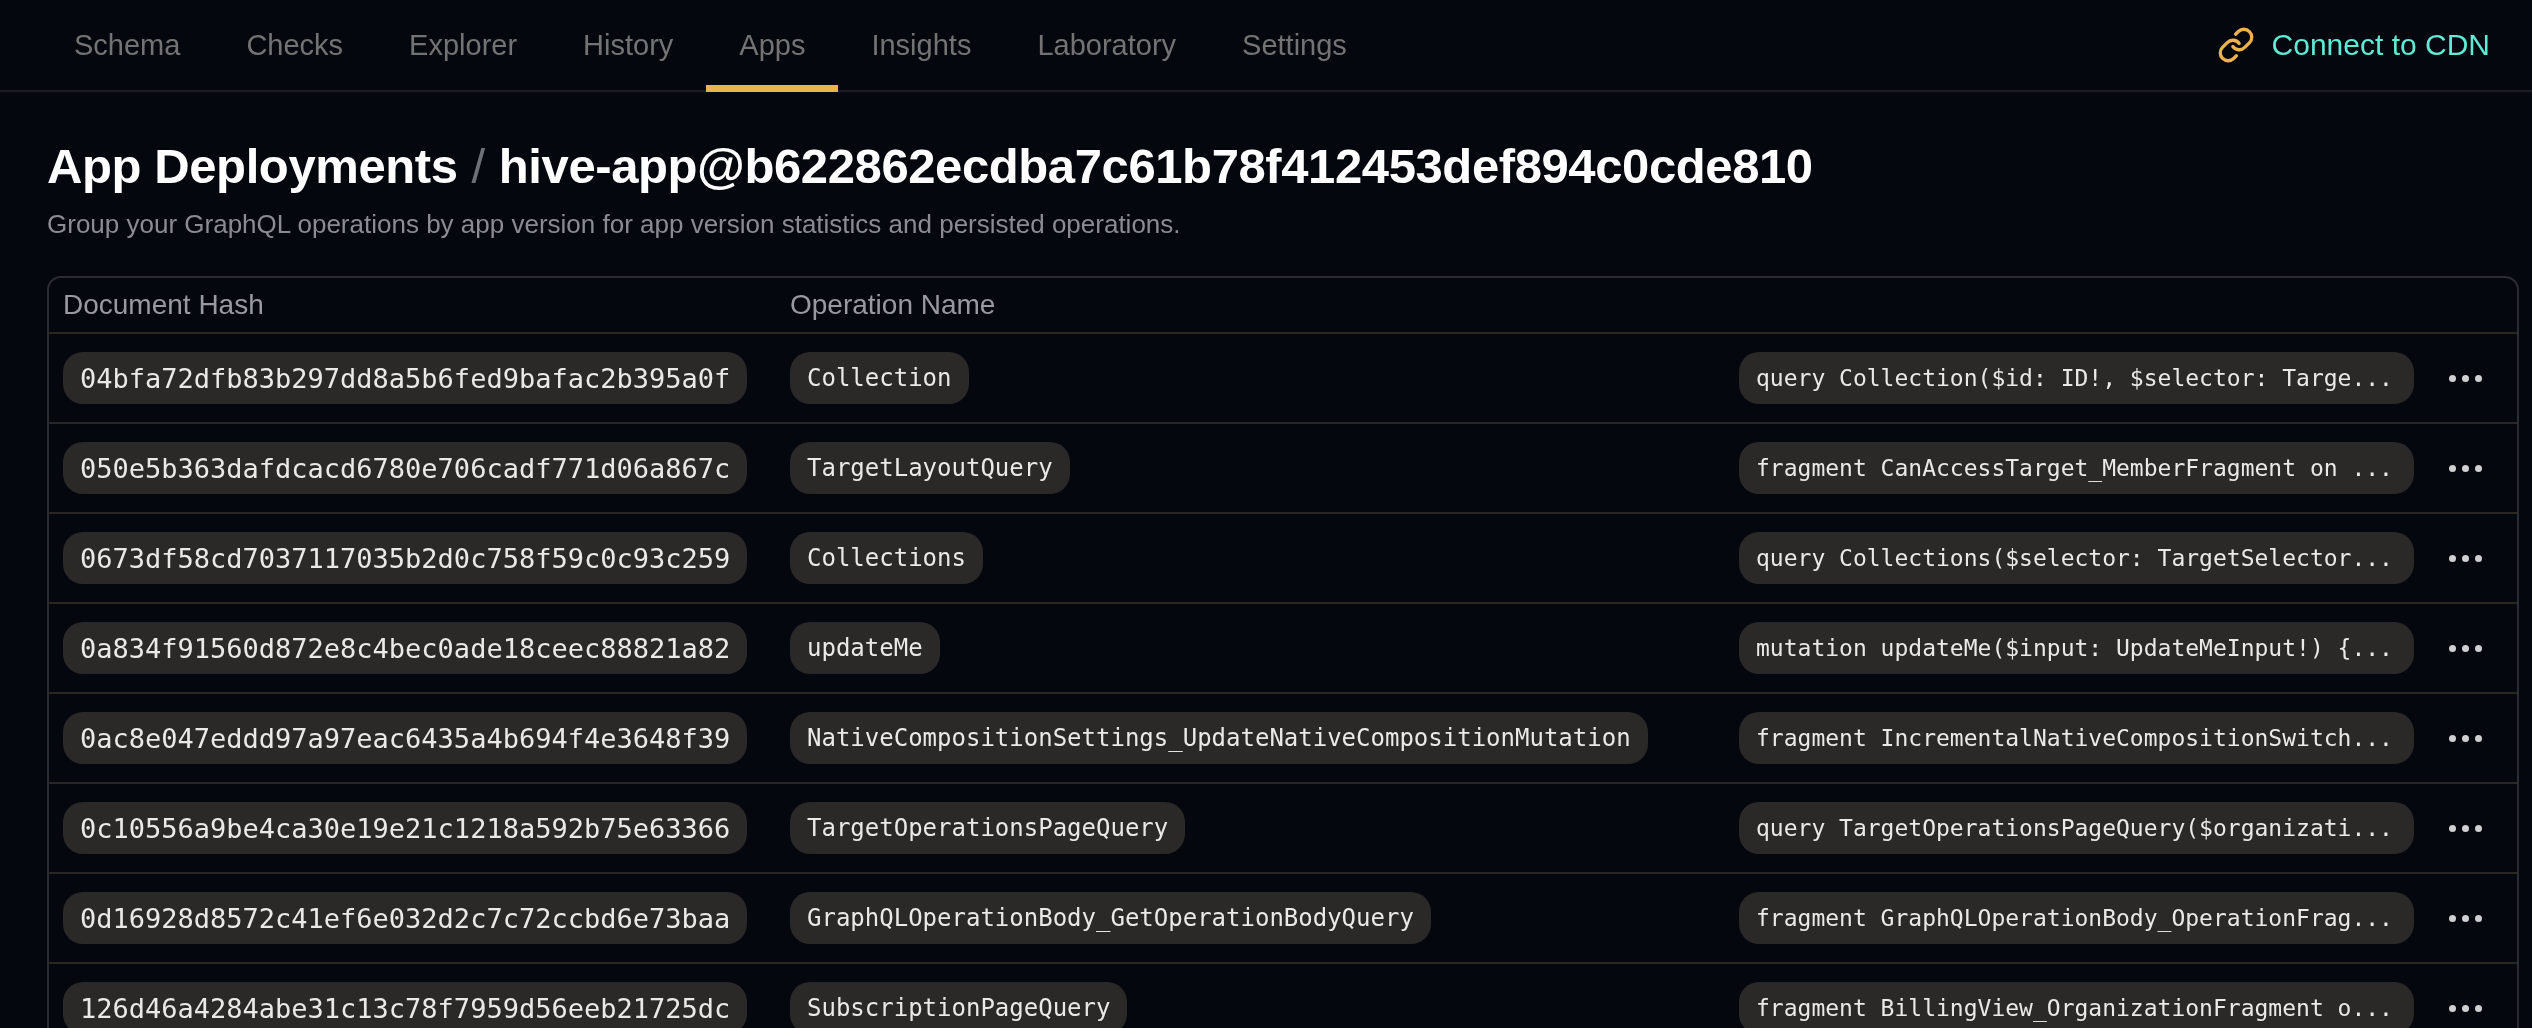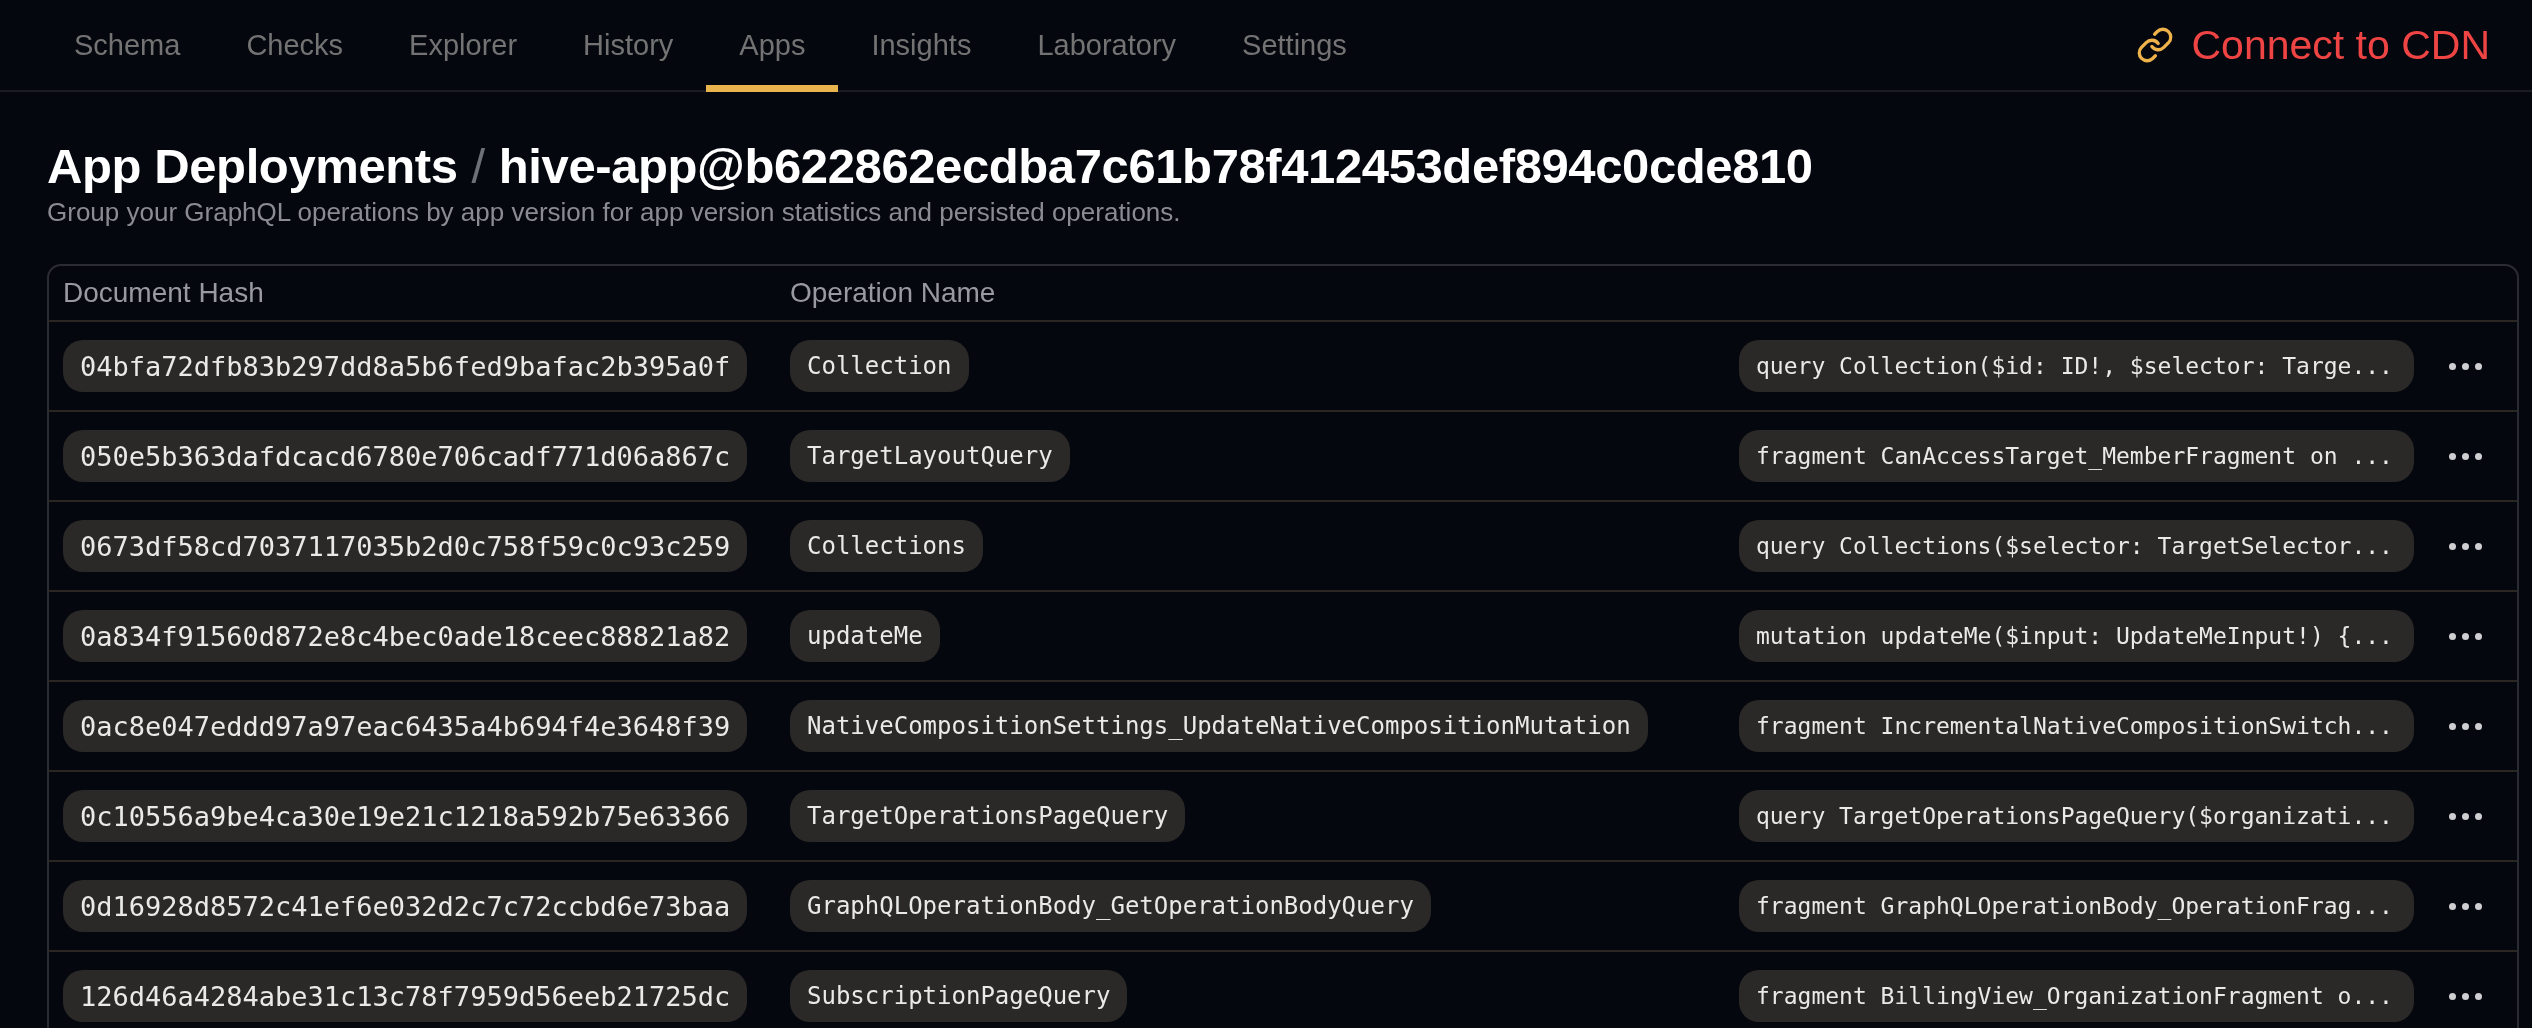--- a/index.html
+++ b/index.html
@@ -28,42 +28,42 @@
   }
   .tab.active::after {
     content:"";
     position:absolute; left:0; right:0; bottom:-2px;
     height:7px;
     background:#e9b44e;
   }
   .cdn-link {
     margin-left:auto;
     display:flex; align-items:center; gap:17px;
-    color:#ef4444;
-    font-size:41px;
+    color:#5eead4;
+    font-size:30px;
     cursor:pointer;
     white-space:nowrap;
   }
   .cdn-link svg { width:38px; height:38px; }
   
   .page-head { padding:46px 0 0 47px; }
   .breadcrumb {
     font-size:49px;
     font-weight:700;
     letter-spacing:-0.4px;
     color:#ffffff;
     white-space:nowrap;
   }
   .breadcrumb .sep {
     color:#6e7078;
     font-weight:400;
     padding:0 14px;
   }
   .subtitle {
-    margin-top:3px;
+    margin-top:15px;
     font-size:26px;
     color:#8a8c92;
   }
   
   .table {
     margin:36px 13px 0 47px;
     border:2px solid #2b2c33;
     border-radius:14px;
     overflow:hidden;
   }

